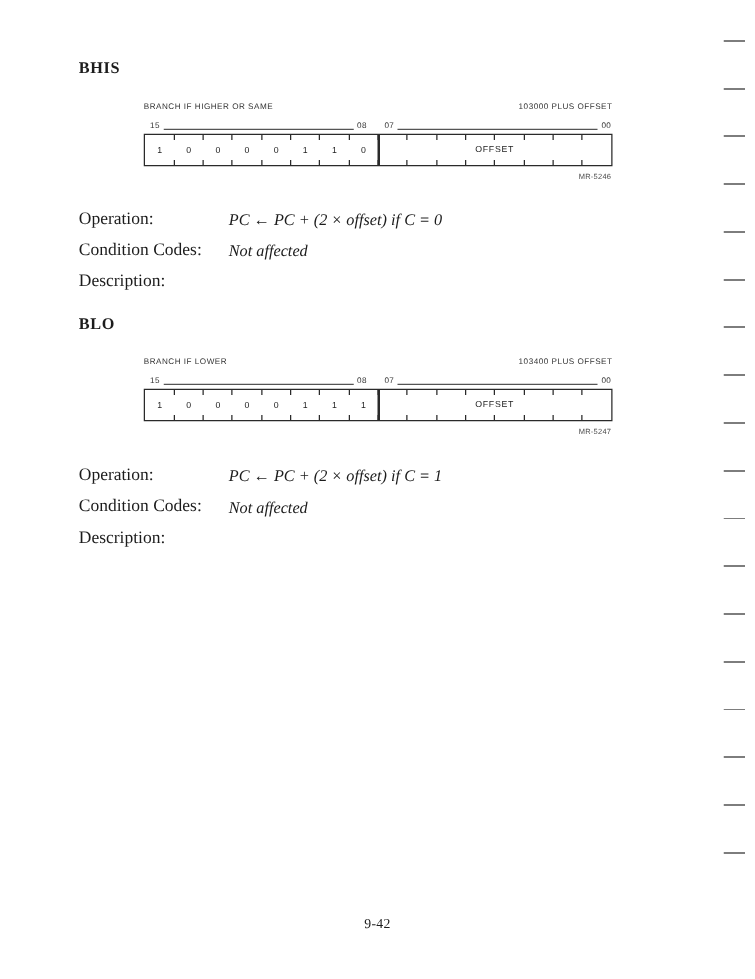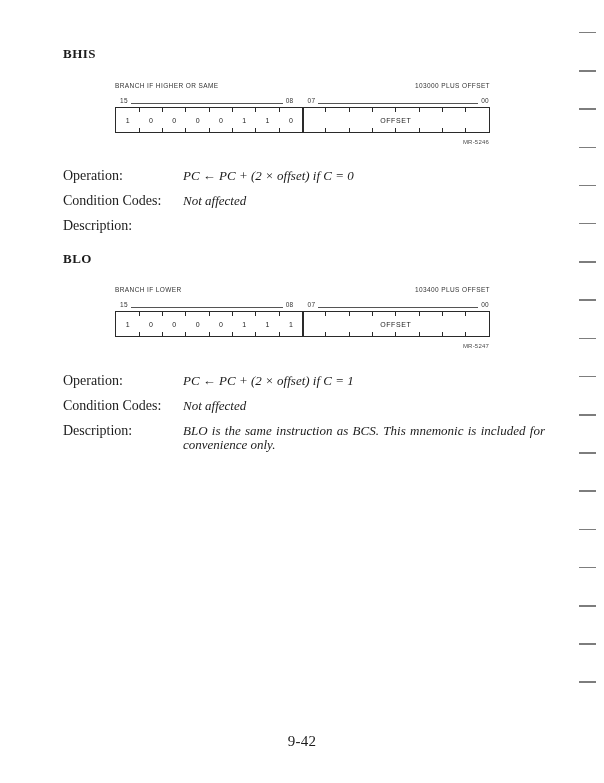--- a/index.html
+++ b/index.html
@@ -104,21 +104,21 @@
   }
   .spec-value {
     margin-left: 120px; width: 362px;
     font-size: 13px; line-height: 13.5px; font-style: italic;
   }
   .spec-value.justified { text-align: justify; }
 
   .page-number {
     position: absolute; left: 0; right: 0; top: 733px;
     text-align: center;
-    font-size: 15px; letter-spacing: 0.3px;
+    font-size: 11px; letter-spacing: 0.3px;
   }
 </style>
 </head>
 <body>
 
 <div class="page">
 
   <div class="edge-marks"></div>
 
   <h2 class="mnemonic" style="top:46px">BHIS</h2>
@@ -256,18 +256,17 @@
     <div class="spec-value">PC ← PC + (2 × offset) if C = 1</div>
   </div>
 
   <div class="spec-row" style="top:399px">
     <span class="spec-label">Condition Codes:</span>
     <div class="spec-value">Not affected</div>
   </div>
 
   <div class="spec-row" style="top:424px">
     <span class="spec-label">Description:</span>
-    <div class="spec-value justified">BLO is the same instruction as BCS. This mnemonic is included for convenience only.</div>
   </div>
 
   <div class="page-number">9-42</div>
 
 </div>
 
 </body></html>

